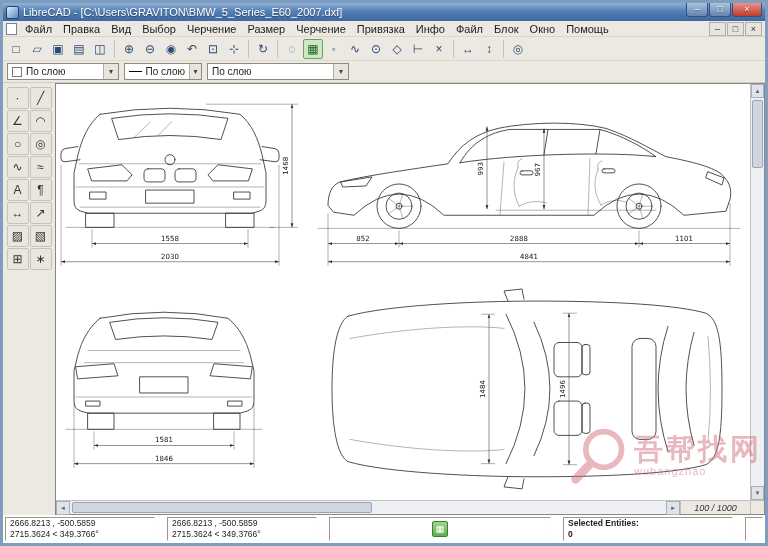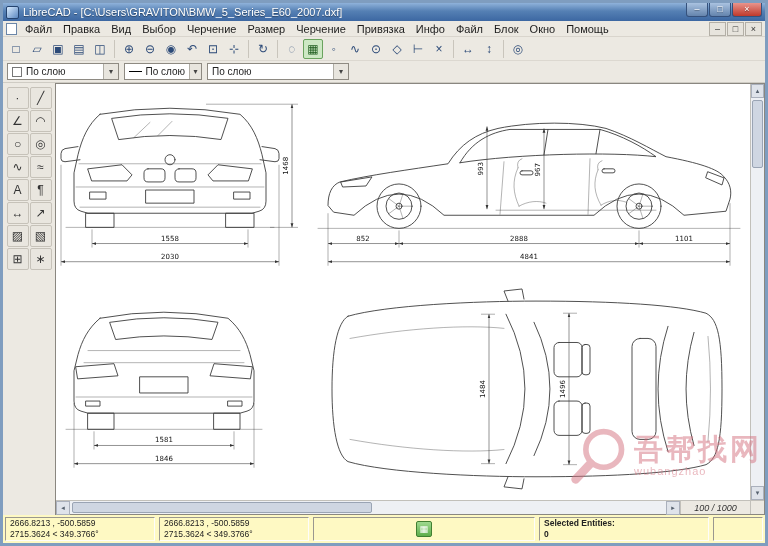--- a/index.html
+++ b/index.html
@@ -63,21 +63,21 @@
     font-size:7px;display:flex;align-items:center;justify-content:center;}
   .vscroll .sc-btn{width:13px;}
   .v-thumb{margin:2px 1px;height:68px;background:#cfd6e2;border:1px solid #9aa4b4;border-radius:2px;}
   .h-track{flex:1;position:relative;}
   .h-thumb{position:absolute;left:2px;top:1px;height:11px;width:300px;background:#cfd6e2;
     border:1px solid #9aa4b4;border-radius:2px;}
   .grid-status{width:70px;display:flex;align-items:center;justify-content:center;font-size:9px;
     color:#333;border-left:1px solid #c2c0ba;background:#ece9e2;font-style:italic;}
   .sc-corner{width:14px;background:#ece9e2;border-left:1px solid #c2c0ba;}
   
-  .statusbar{height:28px;display:flex;align-items:center;gap:4px;padding:0 2px;background:#fef9c3;}
+  .statusbar{height:28px;display:flex;align-items:center;gap:12px;padding:0 2px;background:#ffffff;}
   .sb-field{height:24px;border:1px solid;border-color:#9a978f #fdfdfb #fdfdfb #9a978f;
     font-size:8.5px;line-height:1.3;padding:1px 4px;color:#222;display:flex;
     flex-direction:column;justify-content:center;}
   .sb-abs,.sb-rel{width:150px;}
   .sb-action{width:222px;align-items:center;}
   .sb-action-btn{width:16px;height:16px;background:linear-gradient(#9fd98f,#5fae4c);
     border:1px solid #417f31;border-radius:2px;color:#fff;font-size:9px;line-height:14px;
     text-align:center;}
   .sb-selected{width:170px;font-weight:bold;}
   .sb-right{flex:1;}

